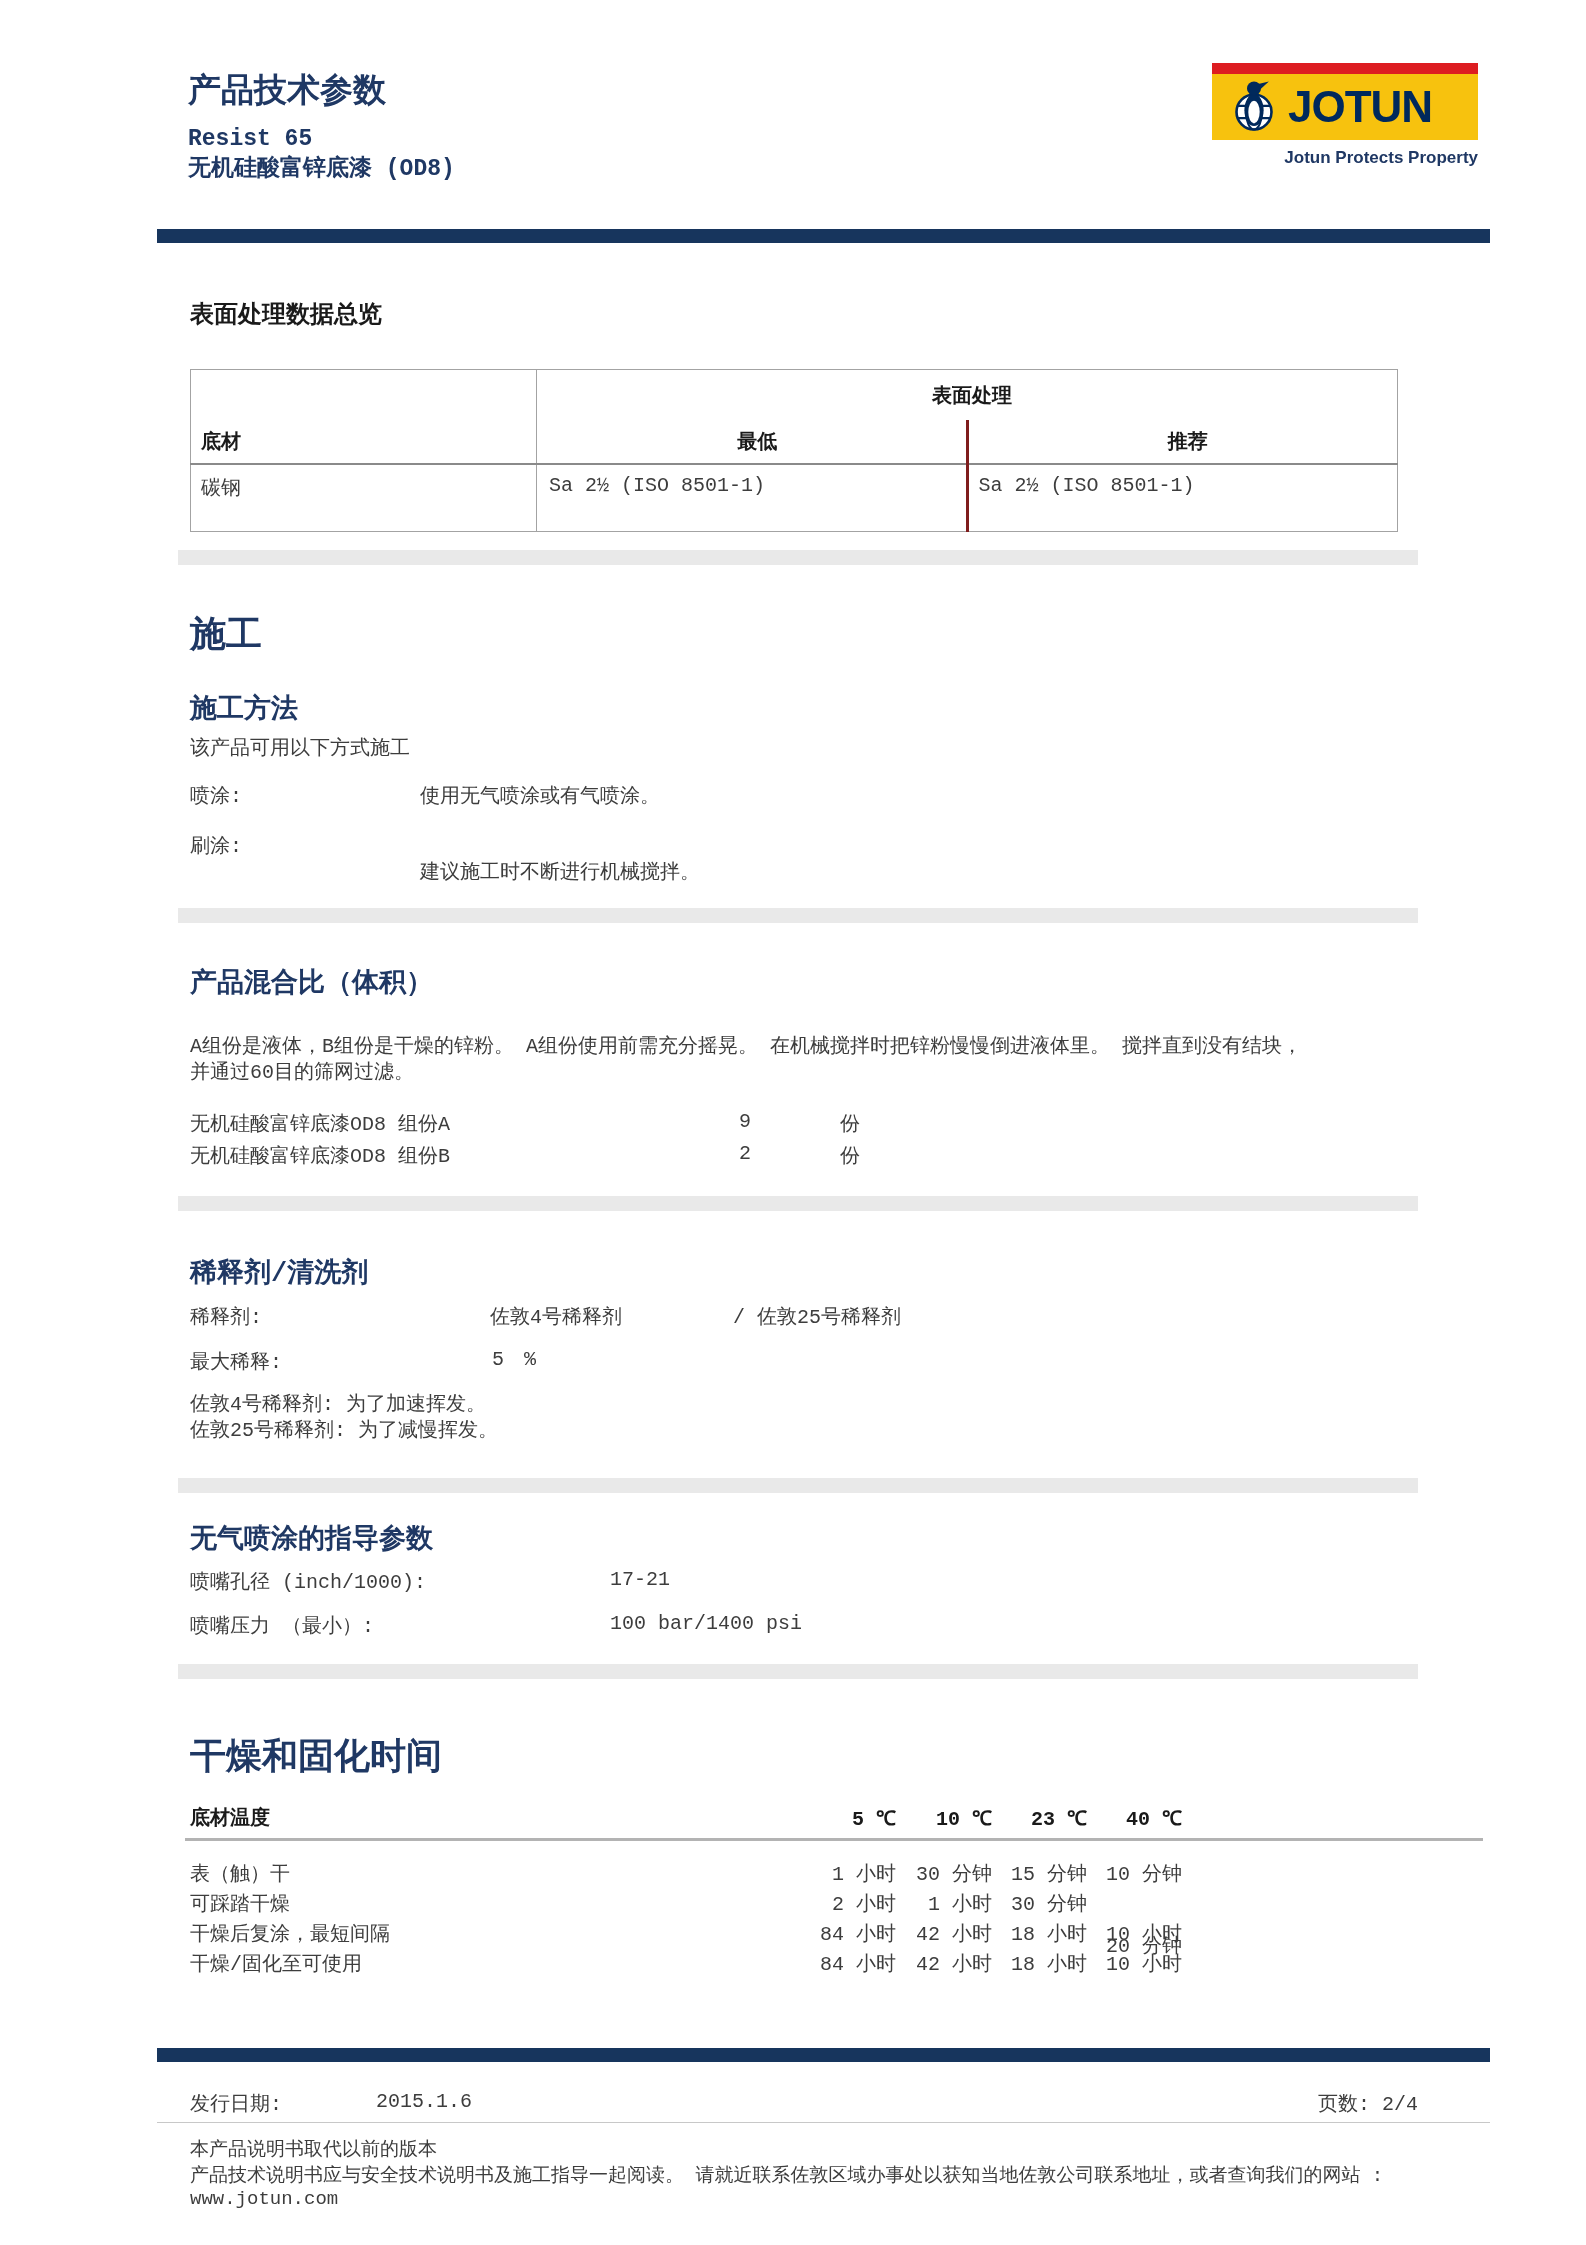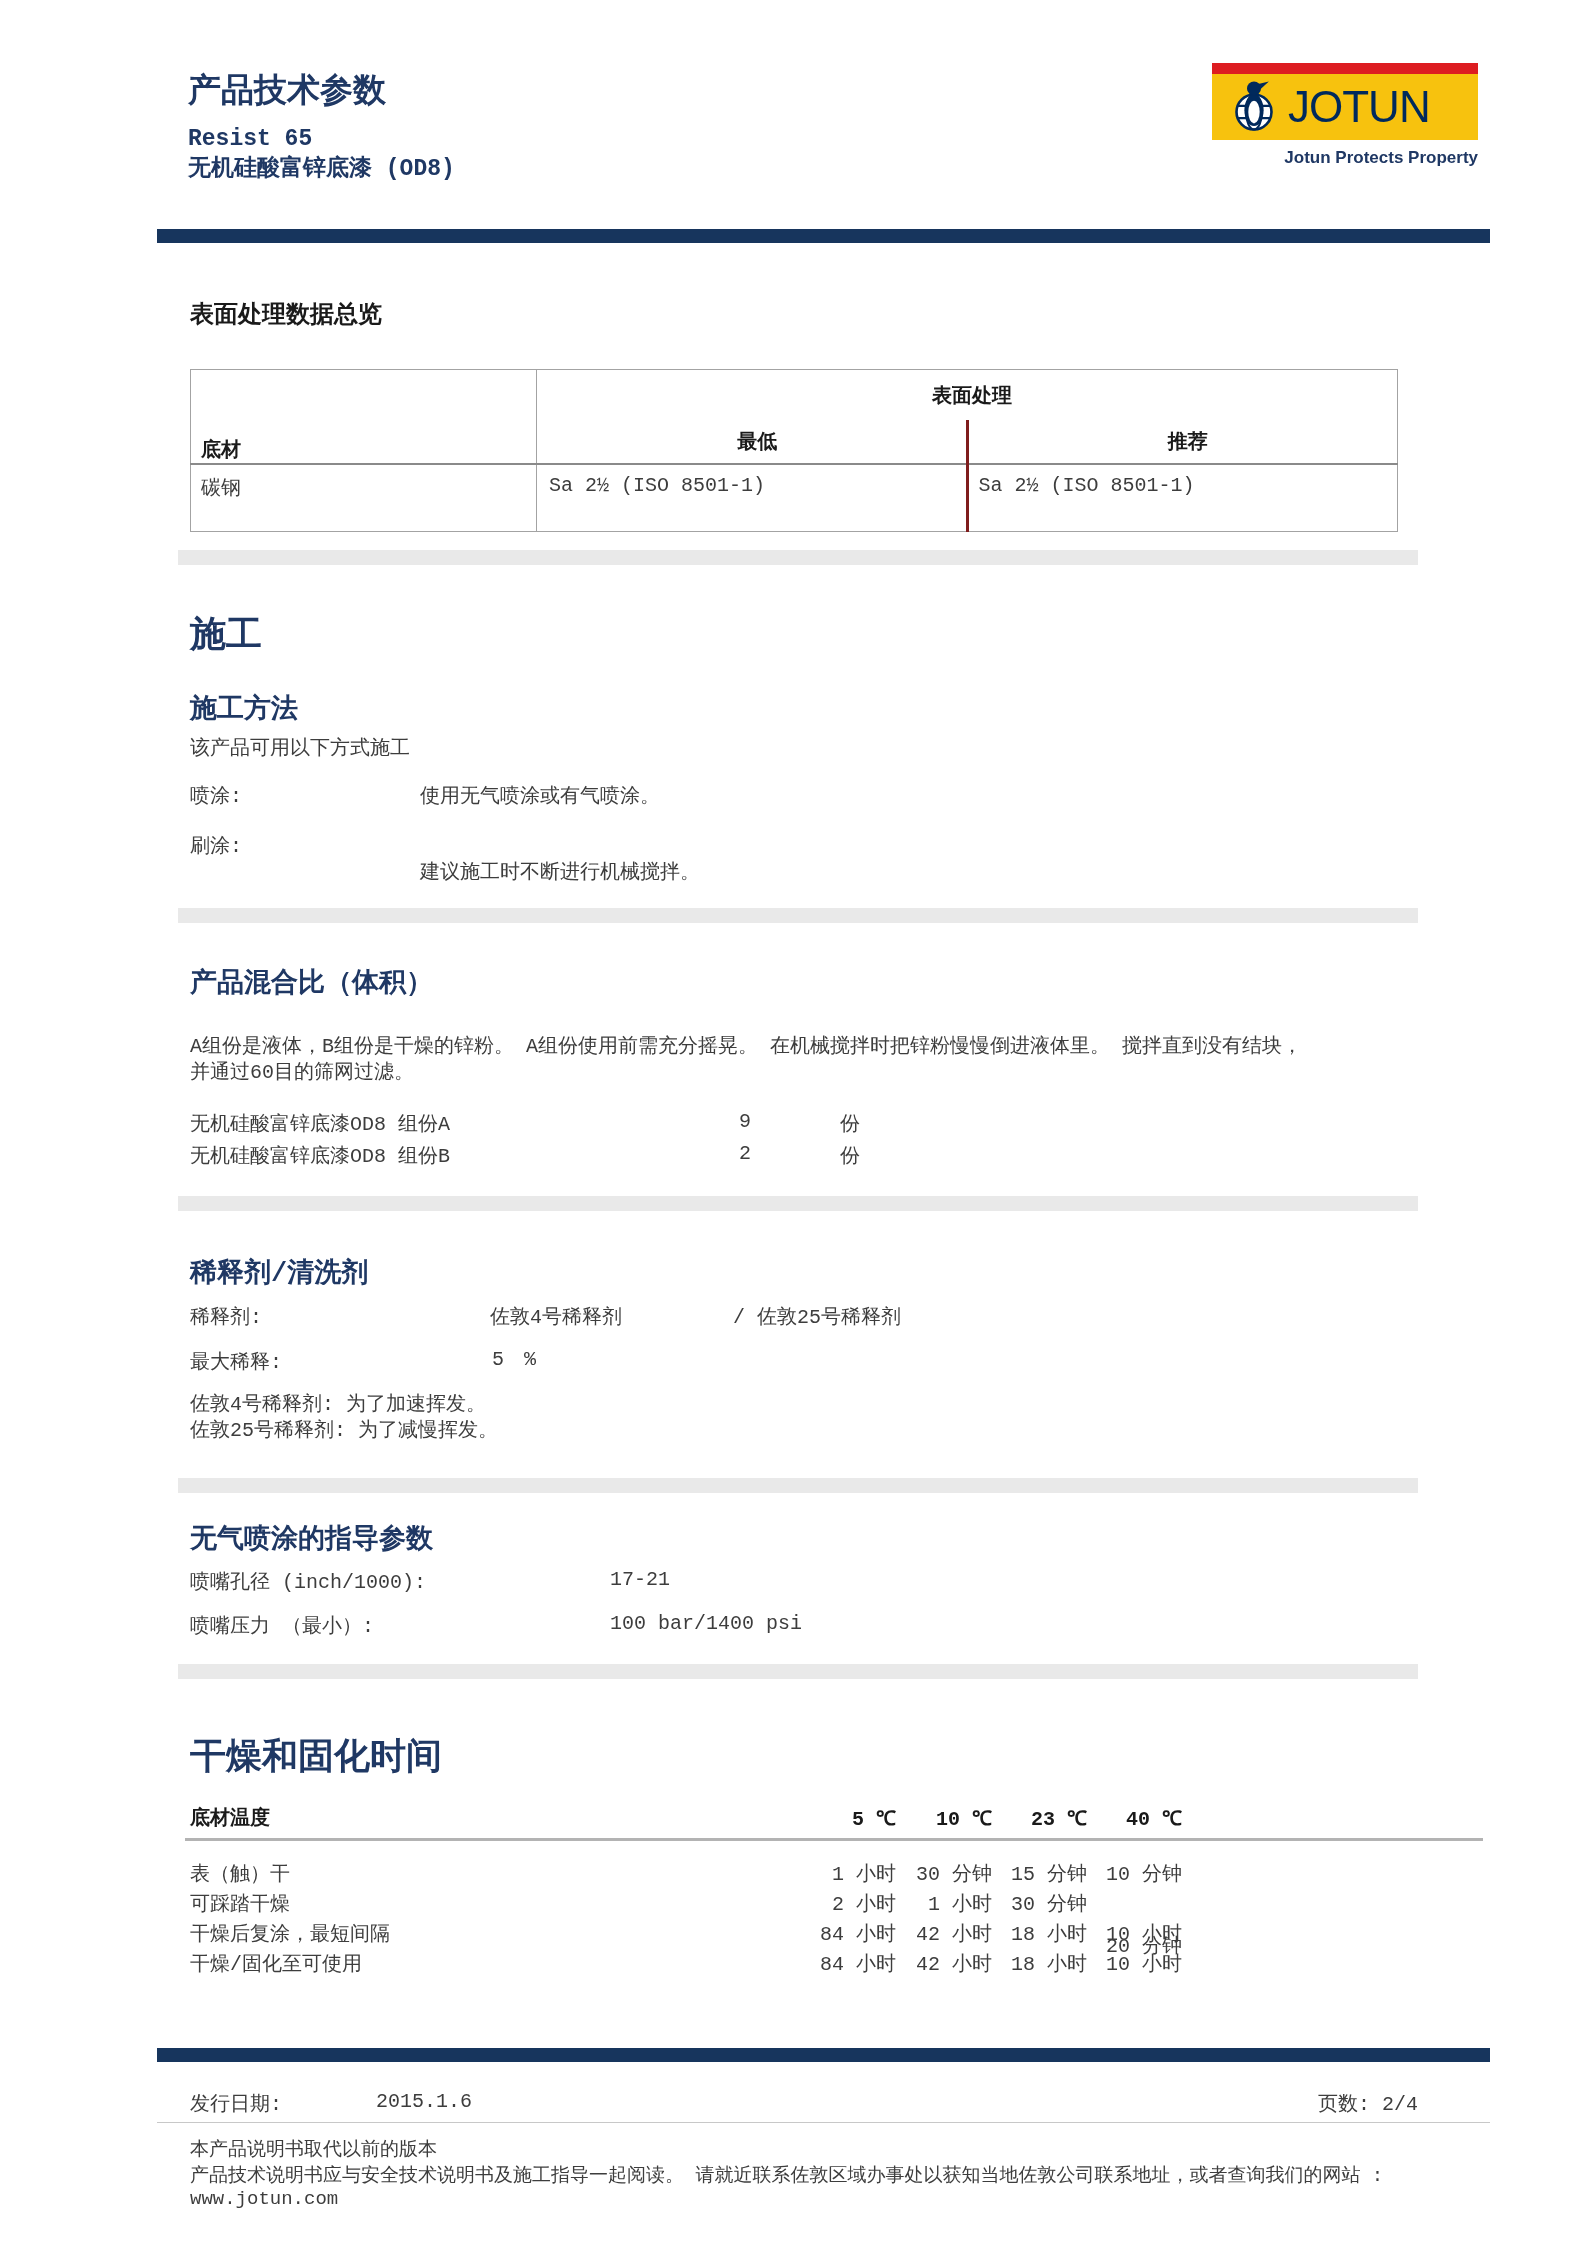--- a/index.html
+++ b/index.html
@@ -18,31 +18,31 @@
   
   .prep-table{position:absolute;left:190px;top:369px;width:1208px;border-collapse:collapse;
               table-layout:fixed;font-size:20px;color:#3d3d3d;}
   .prep-table td,.prep-table th{border:0;padding:0 0 0 10px;font-weight:normal;text-align:left;}
   .prep-table{border:1px solid #a3a3a3;}
   .prep-table .c1{width:335px;border-right:1px solid #a3a3a3;}
   .prep-table .c2{width:443px;padding-left:12px;}
   .prep-table .c3{width:430px;border-left:3px solid #7f1d1d;}
   .prep-table .group{height:50px;text-align:center;font-weight:bold;color:#1a1a1a;vertical-align:middle;}
   .prep-table .hd{height:43px;text-align:center;font-weight:bold;color:#1a1a1a;vertical-align:middle;}
-  .prep-table .sub{font-weight:bold;color:#1a1a1a;vertical-align:bottom;}
+  .prep-table .sub{font-weight:bold;color:#1a1a1a;vertical-align:bottom;padding-bottom:8px;}
   .prep-table .data td{height:57px;vertical-align:top;padding-top:9px;border-top:2px solid #8a8a8a;}
   
   .dry-cell{width:96px;text-align:right;font-size:20px;}
   .dry-hd{font-weight:bold;color:#1a1a1a;}
   
   .logo-box{position:absolute;left:1212px;top:63px;width:266px;height:77px;
             font-family:"Liberation Sans","DejaVu Sans",sans-serif;}
   .logo-red{height:11px;background:#dd1d21;}
   .logo-yellow{height:66px;background:#f7c20e;display:flex;align-items:center;padding-left:14px;box-sizing:border-box;}
-  .logo-word{font-size:44px;font-weight:400;color:#00295c;letter-spacing:-1px;margin-left:6px;line-height:1;}
+  .logo-word{font-size:44px;font-weight:700;color:#00295c;letter-spacing:-1px;margin-left:6px;line-height:1;}
   .logo-tag{position:absolute;top:148px;right:108px;font-size:17px;font-weight:bold;color:#1f3864;
             font-family:"Liberation Sans","DejaVu Sans",sans-serif;}
 </style>
 </head>
 <body>
 
 <div class="page">
 
   <div class="abs h-title" style="top:68px;left:188px">产品技术参数</div>
   <div class="abs h-prod" style="top:126px;left:188px">Resist 65</div>

